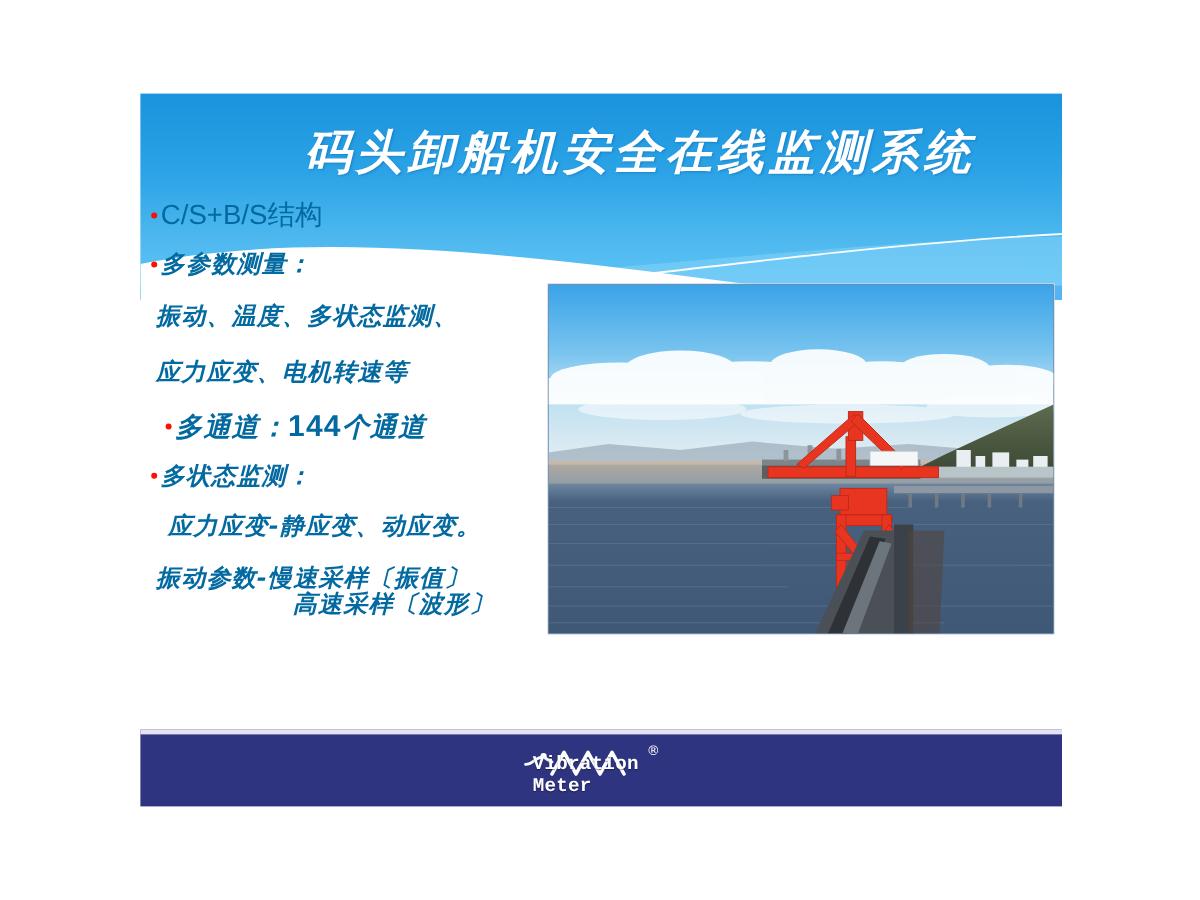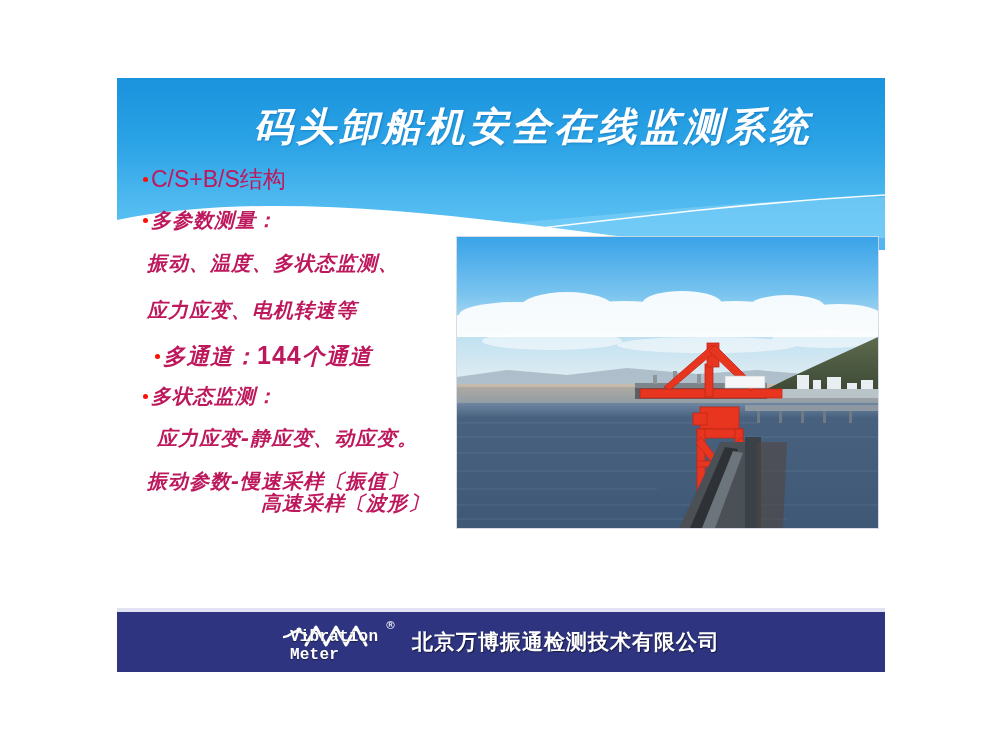--- a/index.html
+++ b/index.html
@@ -91,24 +91,23 @@
 
   
   #bullets {
     position: absolute;
     left: 126px;
     top: 168px;
     width: 350px;
     z-index: 8;
   }
   .line {
-    color: #be185d;
+    color: #0369a1;
     white-space: nowrap;
     line-height: 1;
-    margin-left: 17px;
   }
   .line.latin {
     font-family: "Liberation Sans", "DejaVu Sans", sans-serif;
     font-size: 23px;
     font-weight: 400;
   }
   .line.cjk {
     font-family: "DejaVu Sans", "Liberation Sans", sans-serif;
     font-size: 20px;
     font-weight: bold;
@@ -423,19 +422,18 @@
         <svg class="mark" viewBox="0 0 108 30">
           <path d="M2,16 C8,16 10,10 16,10 C20,10 21,14 24,14" stroke="#ffffff" stroke-width="2.4" fill="none" stroke-linecap="round"></path>
           <circle cx="17" cy="9" r="2.6" fill="#ffffff"></circle>
           <path d="M24,24 L34,6 L44,24 L54,6 L64,24 L74,6 L84,24" stroke="#ffffff" stroke-width="3" fill="none" stroke-linejoin="round" stroke-linecap="round"></path>
         </svg>
         <span id="logo-reg">®</span>
         <span id="logo-word">Vibration Meter</span>
       </div>
 
       <div id="company-block">
-        <div id="company-cn">北京万博振通检测技术有限公司</div>
       </div>
 
     </div>
   </div>
 
 </div>
 
 </body></html>

